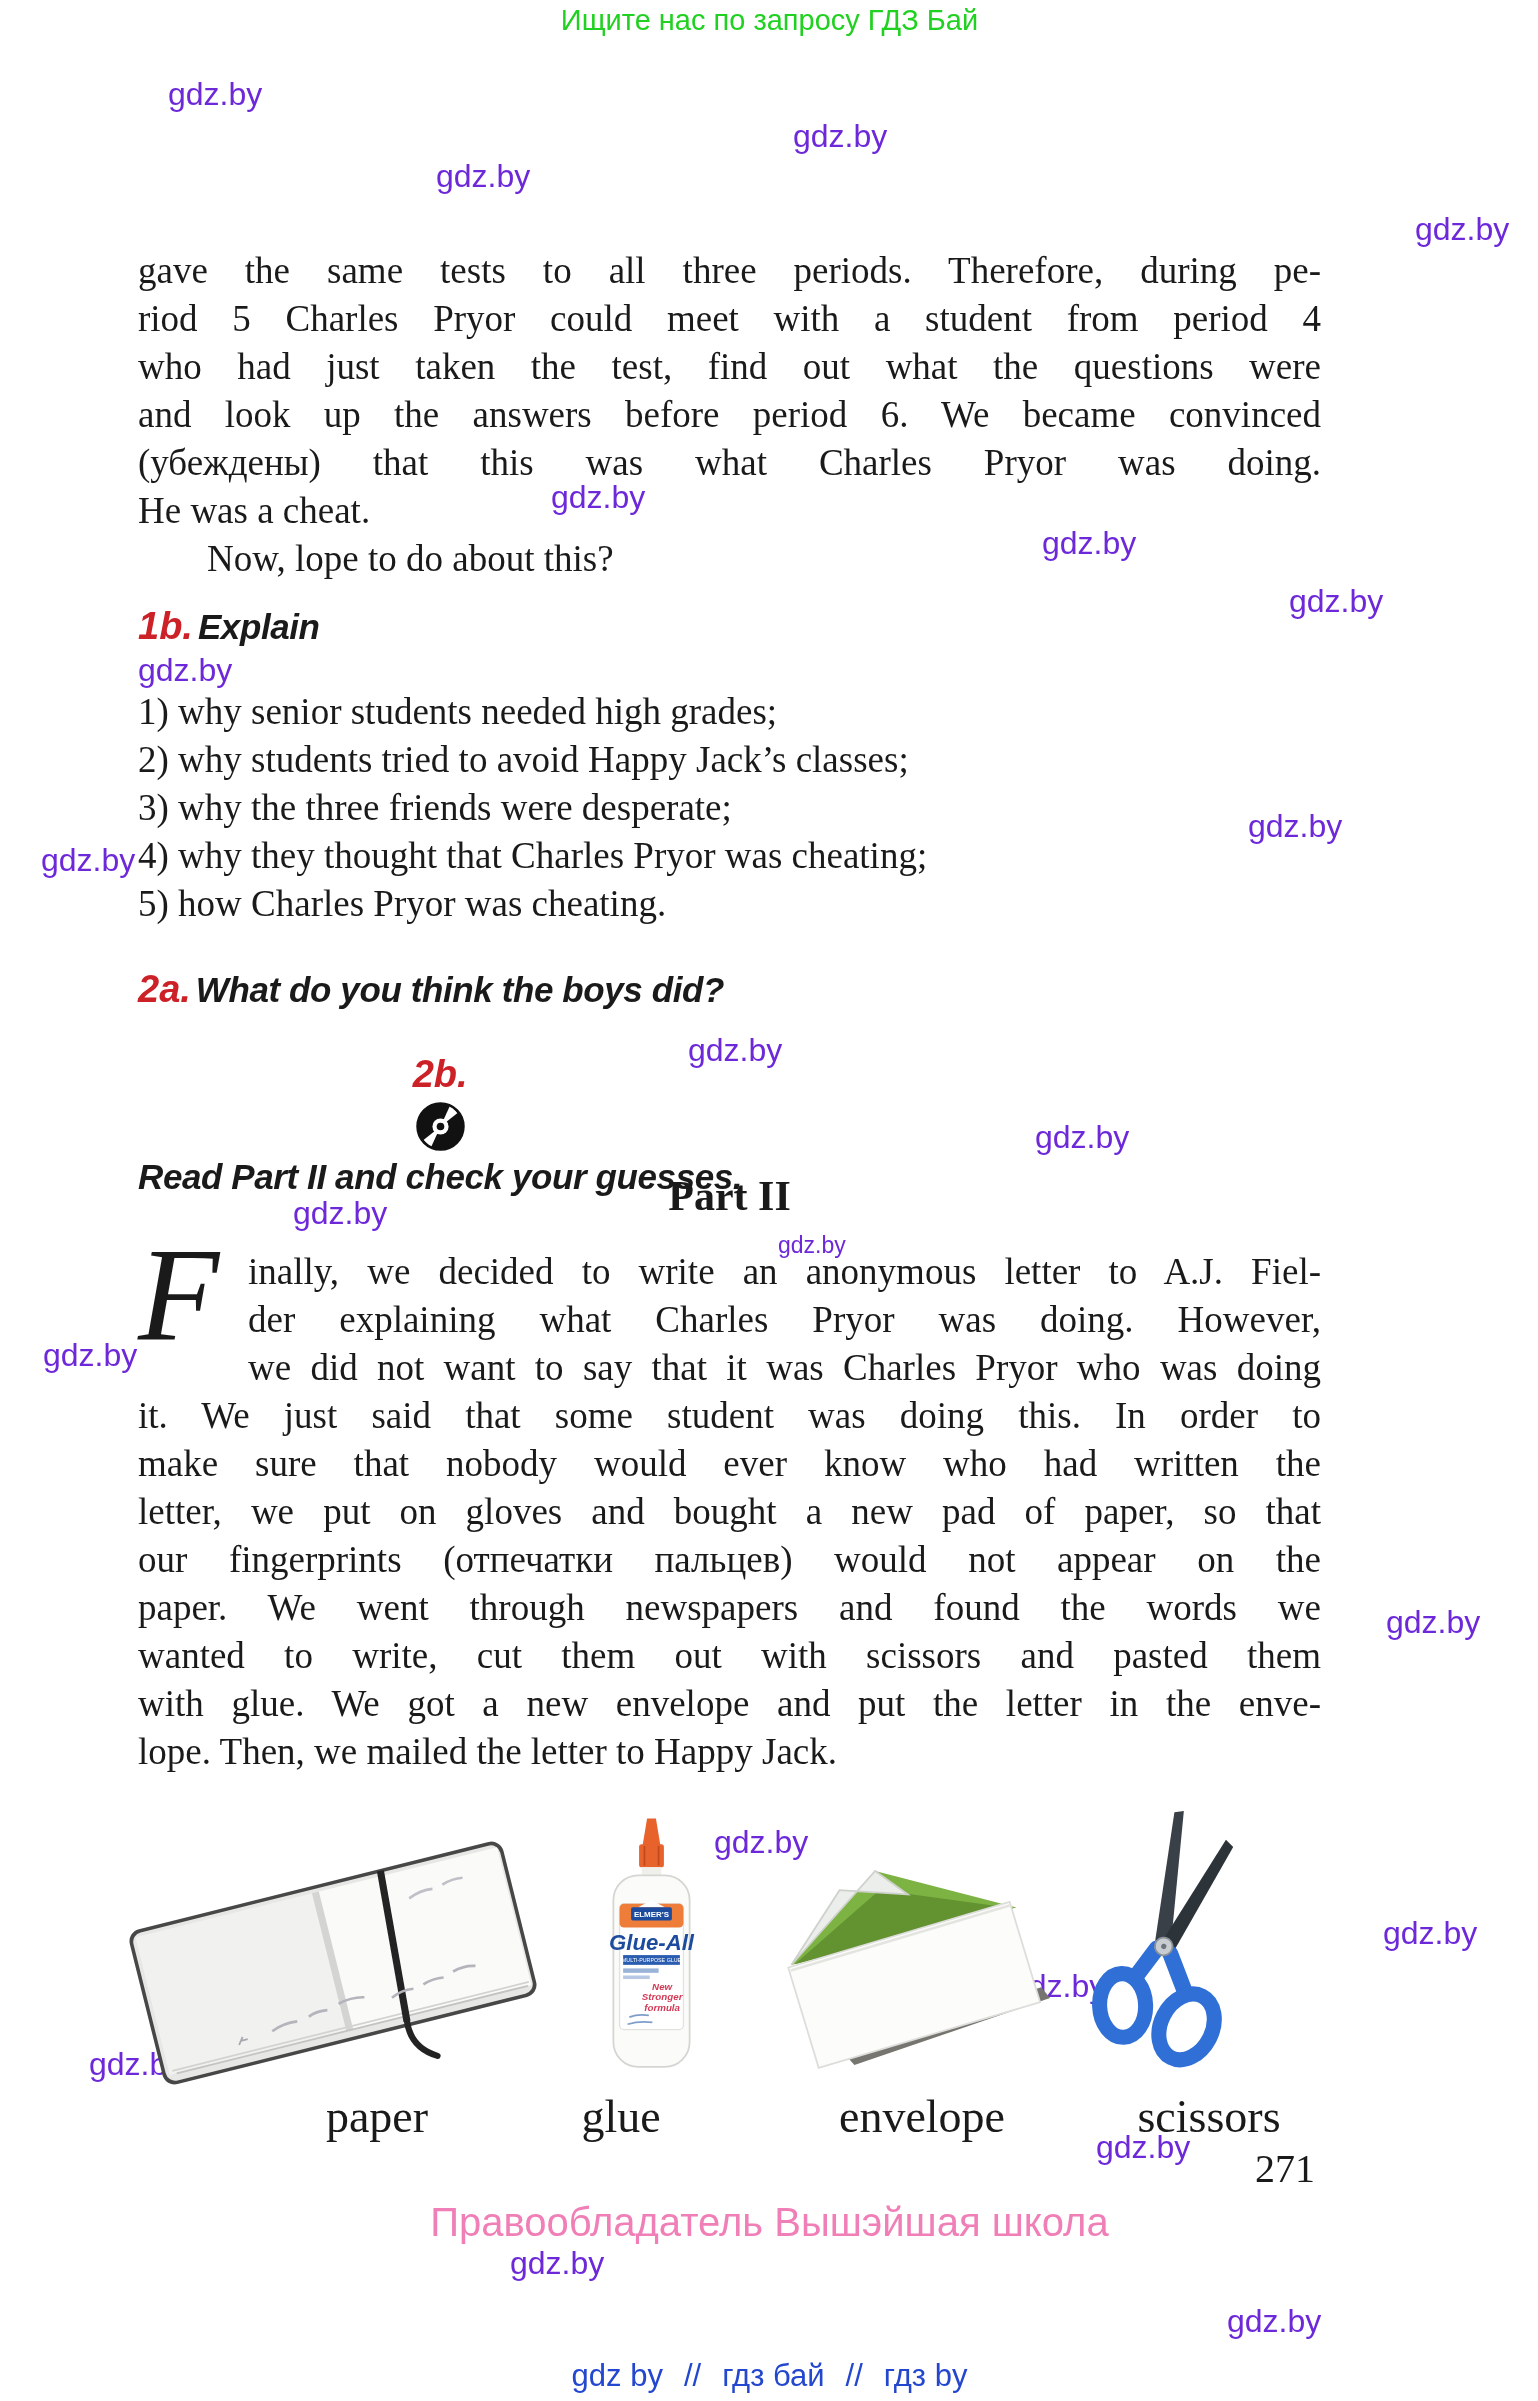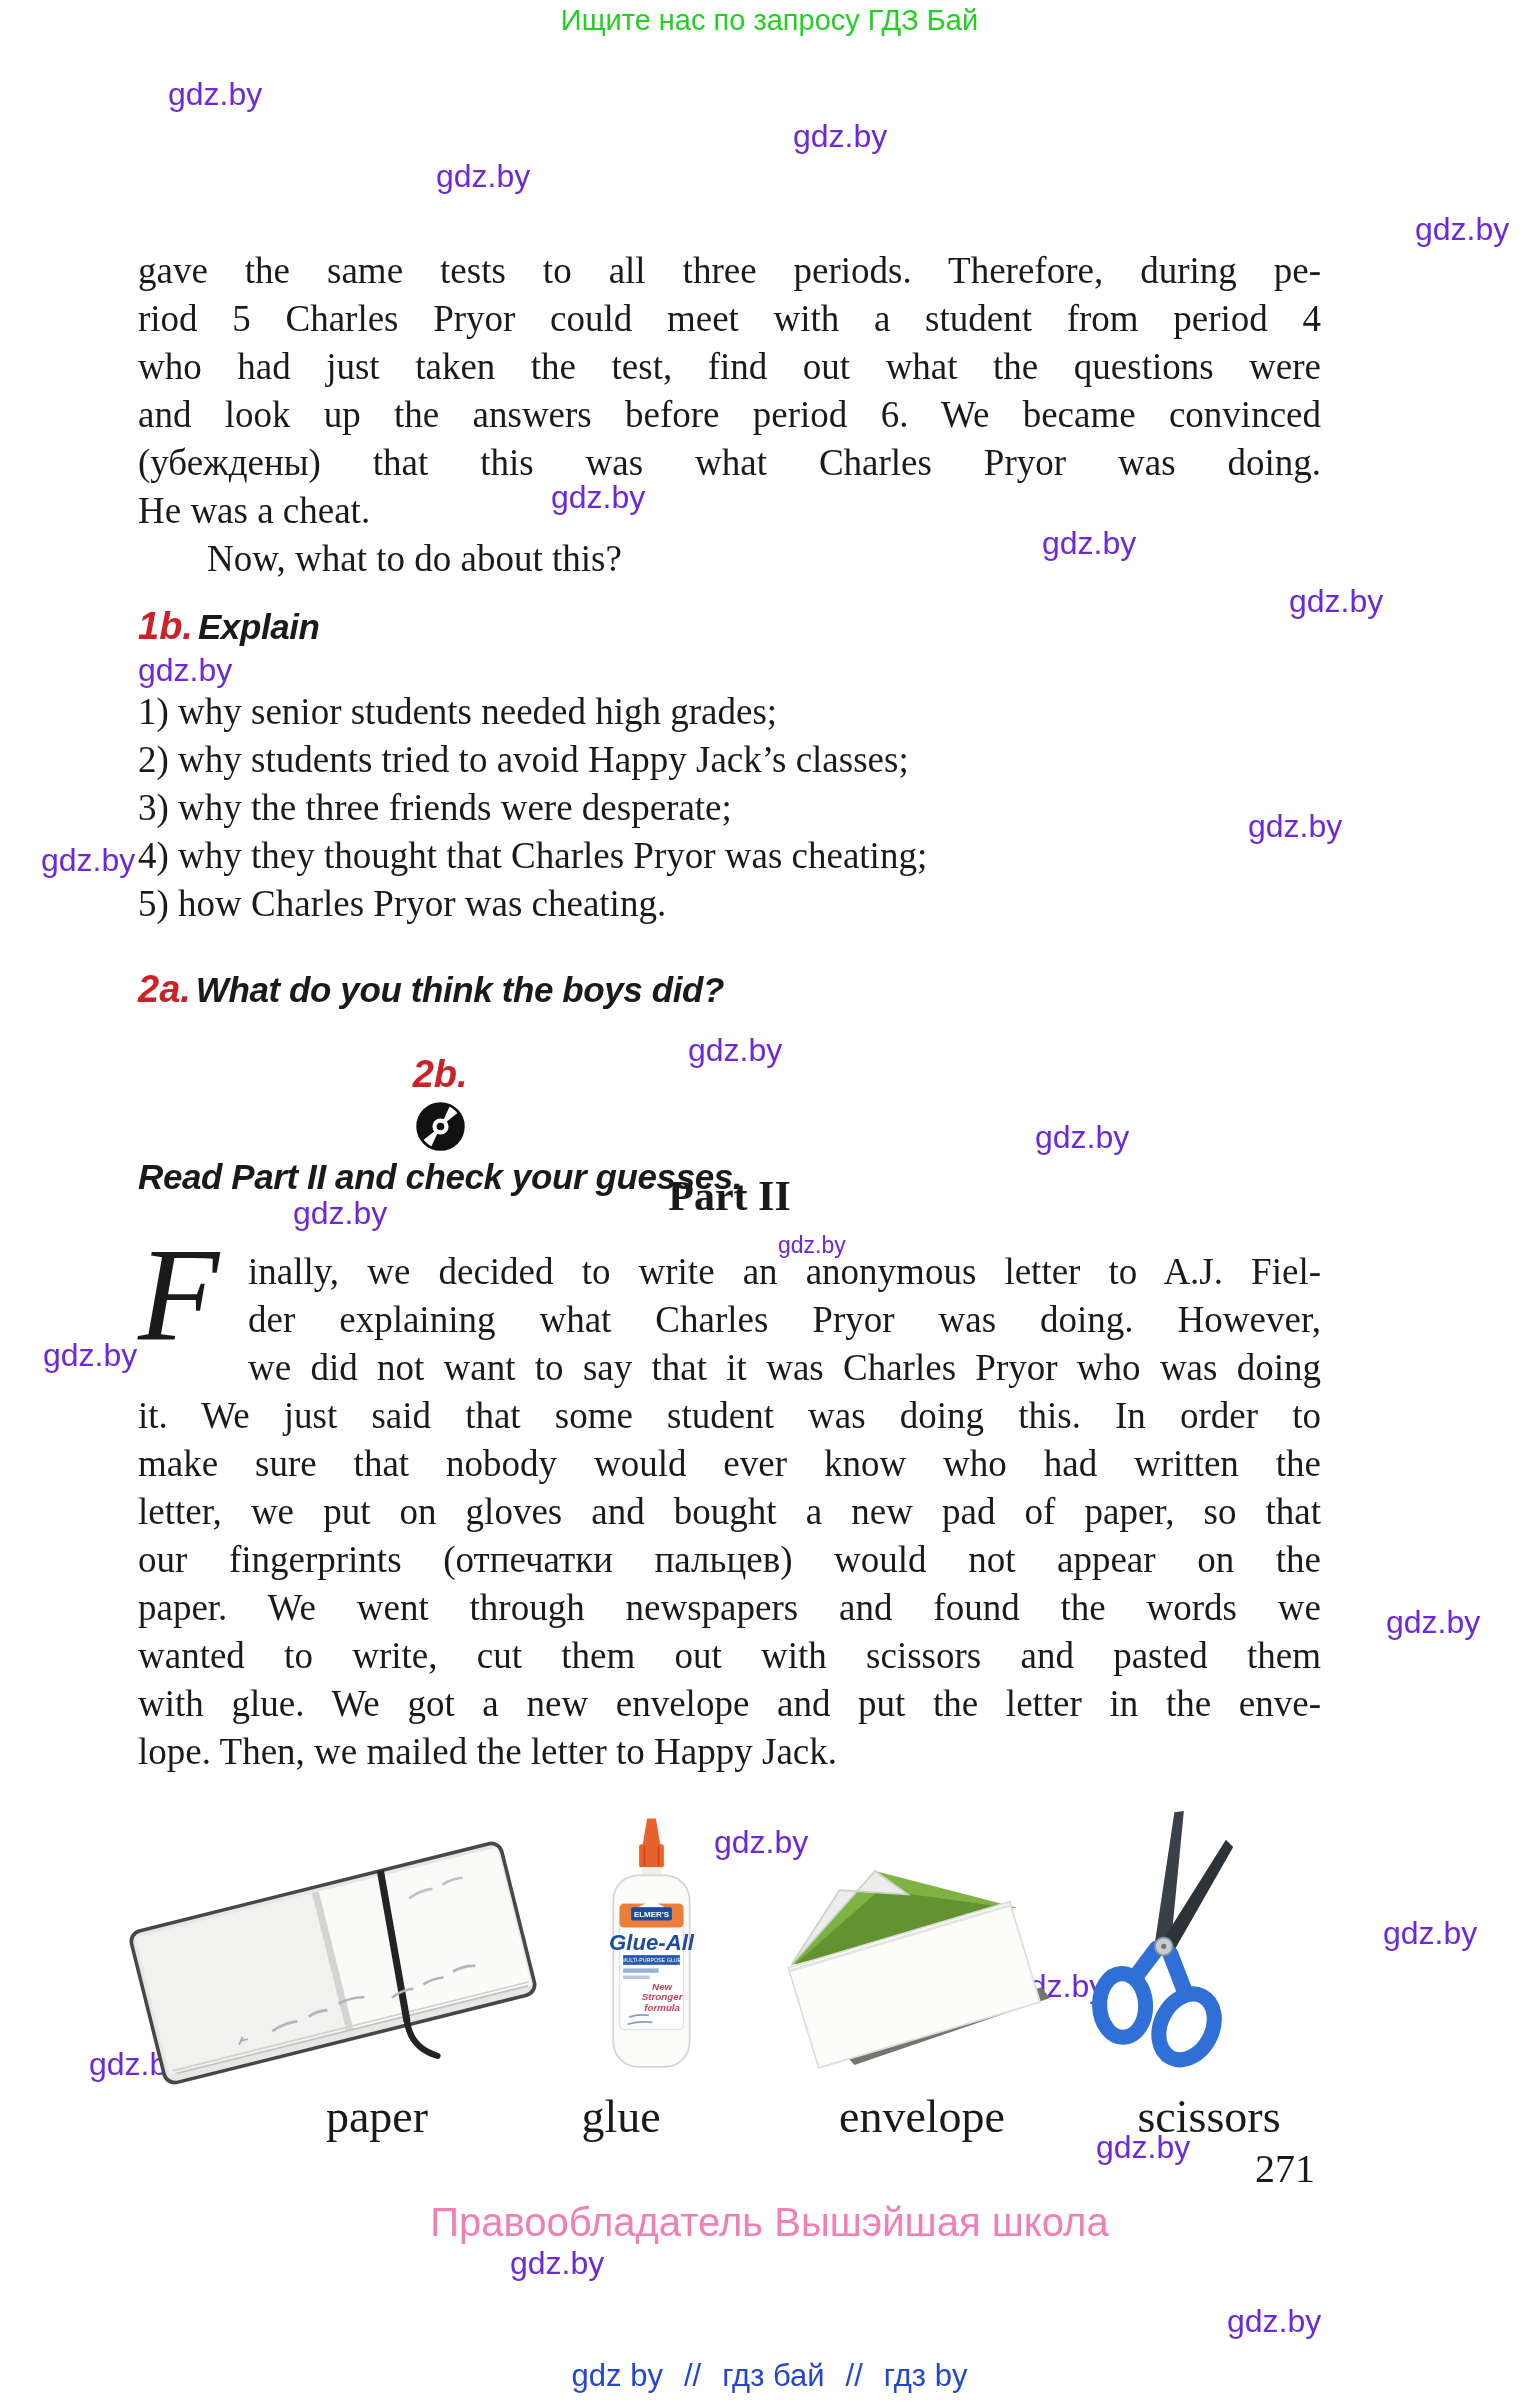--- a/index.html
+++ b/index.html
@@ -88,21 +88,21 @@
 
   <div class="textblock para-justify" style="top:247px;">
     <div>
         <div class="tline">gave the same tests to all three periods. Therefore, during pe-</div>
         <div class="tline">riod 5 Charles Pryor could meet with a student from period 4</div>
         <div class="tline">who had just taken the test, find out what the questions were</div>
         <div class="tline">and look up the answers before period 6. We became convinced</div>
         <div class="tline">(убеждены) that this was what Charles Pryor was doing.</div>
         <div class="tline">He was a cheat.</div>
       </div>
-    <div class="followup">Now, what to do about this?</div>
+    <div class="followup">Now, lope to do about this?</div>
   </div>
 
   <div class="task" style="top:605px;">
     <span class="task-num">1b.</span>
     <span class="task-title">Explain</span>
   </div>
   <div class="textblock para-plain" style="top:688px;">
     <div>
         <div class="tline">1) why senior students needed high grades;</div>
         <div class="tline">2) why students tried to avoid Happy Jack’s classes;</div>

